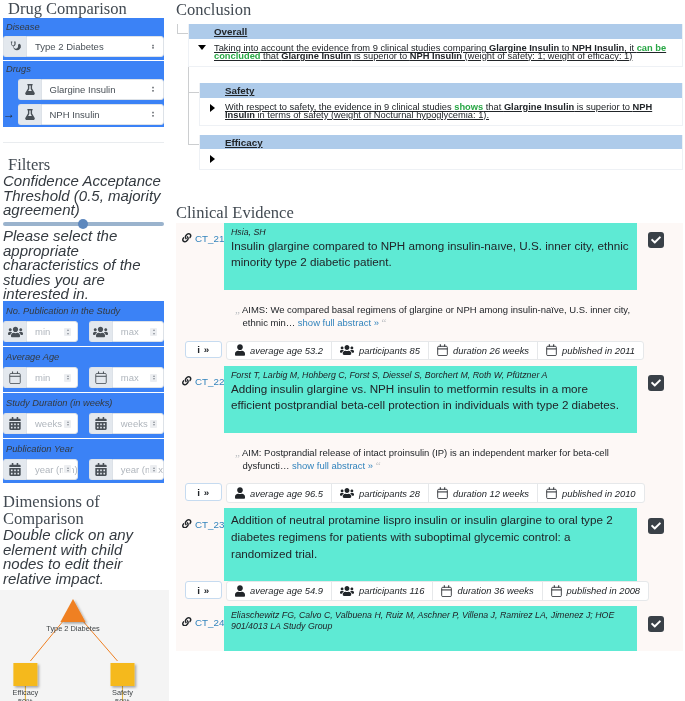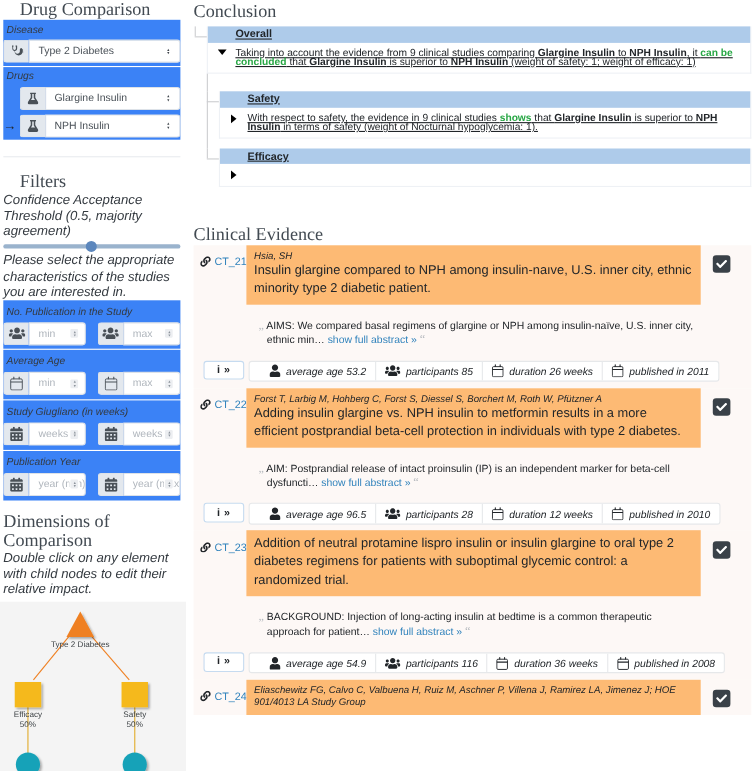--- a/index.html
+++ b/index.html
@@ -6,21 +6,21 @@
   html, body { margin:0; padding:0; }
   body {
     width:685px; height:701px; overflow:hidden;
     font-family: "Liberation Sans", sans-serif;
     font-size: 11.4px; color:#212529; background:#fff;
   }
   .page { display:flex; width:685px; height:701px; }
   .sidebar { width:169px; flex:0 0 169px; padding:0 5px 0 3px; overflow:hidden; }
   .main { flex:1; padding:0 2px 0 7px; overflow:hidden; }
   h1.serif { font-family:"Liberation Serif", serif; font-weight:400; color:#424a52;
-             margin:0 0 1px 15px; font-size:16.5px; line-height:17px; }
+             margin:0 0 1px 5px; font-size:16.5px; line-height:17px; }
   .grp-label { font-style:italic; font-size:9.3px; color:#343a40; padding:3.5px 0 3.5px 3px; line-height:11px;}
   .grp { background:#3b82f6; padding:0 0 2.5px 0; margin-bottom:1.2px;}
   #filters .grp-label { padding:5px 0 4px 3px; }
   #filters .grp { padding-bottom:2.6px; }
   
   .ig { display:flex; align-items:stretch; height:21px; }
   .ig-pre { width:23px; flex:0 0 23px; background:#e3e8ee; border:1px solid #dde2e8; border-right:none;
             border-radius:3px 0 0 3px; display:flex; align-items:center; justify-content:center; }
   .ig-ctl { flex:1; background:#fff; border:1px solid #dde2e8; border-radius:0 3px 3px 0;
             display:flex; align-items:center; padding:0 4px 0 8px; font-size:9.5px; color:#495057;
@@ -36,21 +36,21 @@
           width:7px; height:8px; background:#eceef1; border-radius:1px; box-shadow:0 0 0 1px #fff;
           display:flex; flex-direction:column; align-items:center; justify-content:center; gap:1.2px;}
   .spin i { display:block; width:0; height:0; border-left:1.7px solid transparent;
             border-right:1.7px solid transparent; }
   .spin i.up { border-bottom:2px solid #8a9199; }
   .spin i.dn { border-top:2px solid #8a9199; }
   .arrowcell { width:14.5px; flex:0 0 14.5px; display:flex; align-items:center; justify-content:flex-start;
                font-size:12px; color:#212529; }
   .drugrow { display:flex; margin-bottom:4px; }
   .drugrow:last-child { margin-bottom:0; }
-  .note { font-style:italic; font-size:12px; color:#343a40; line-height:14.4px; margin:0; }
+  .note { font-style:italic; font-size:15px; color:#343a40; line-height:14.4px; margin:0; }
   .slider { height:10px; margin:2px 0 0px 0; position:relative; }
   .slider .track { position:absolute; left:0; right:0; top:3px; height:4px; background:#9ab3cd; border-radius:2px;}
   .slider .knob { position:absolute; left:46.5%; top:0px; width:10px; height:10px; border-radius:50%;
                   background:#5c87bd; }
   hr.sep { border:none; border-top:1px solid #e9ecef; margin:15px 0 13px 0; }
   .graphwrap { background:#f4f4f4; margin:4px -4px 0 -4px; width:177px; height:184px; overflow:hidden;}
   .gtext { font-family:"Liberation Sans", sans-serif; font-size:7.4px; fill:#3f4447; text-anchor:middle; }
   
   .tree { position:relative; padding-left:1px;}
   .tnode { position:relative; padding-left:11px; }
@@ -74,35 +74,35 @@
   .caret i.right { border-top:4px solid transparent; border-bottom:4px solid transparent; border-left:5px solid #000; }
   .cardtext { flex:1; padding-top:2px; }
   .grn { color:#28a745; font-weight:bold; }
   .red { color:#d9534f; font-weight:bold; }
   b { font-weight:bold; }
   
   .ev { background:#fdf8f6; }
   .evtop { display:flex; align-items:stretch; }
   .evid { width:48px; flex:0 0 48px; display:flex; align-items:flex-start; gap:3.5px;
           font-size:9.8px; color:#3183bc; padding-left:6px; white-space:nowrap; padding-top:10.5px;}
-  .evmain { width:412.5px; flex:0 0 412.5px; background:#fdba74; padding:4px 7px 6px 7px; }
+  .evmain { width:412.5px; flex:0 0 412.5px; background:#5eead4; padding:4px 7px 19px 7px; }
   .evauth { font-style:italic; font-size:8.8px; color:#212529; line-height:11px; }
   .evtitle { font-size:11.67px; color:#212529; line-height:16.6px; }
   .evcheck { flex:1; display:flex; align-items:flex-start; justify-content:flex-start; padding:9.5px 0 0 11px;}
   .cbx { width:16px; height:16px; background:#3a4148; border-radius:3px; display:flex;
          align-items:center; justify-content:center; }
   .evabs { font-size:9.47px; color:#212529; line-height:13.3px; padding:13px 52px 11px 66.6px;
            position:relative; text-indent:-7.6px;}
   .lnk { color:#3183bc; }
   .quo { color:#b8bcc0; font-size:11px; font-family:"Liberation Serif",serif; }
   .metarow { display:flex; align-items:stretch; padding:0 8px 5.5px 9px;}
   .ibtn { border:1px solid #c6dbf0; background:#fff; border-radius:3px; width:37px; height:17.8px;
           font-size:9.8px; display:flex; align-items:center; justify-content:center; gap:3px;
           margin-right:4px; font-weight:bold; letter-spacing:0.5px;}
-  .metagrp { display:flex; border:1px solid #e6e8ea; border-radius:3px; background:#fff; overflow:hidden;padding-left:10px;}
+  .metagrp { display:flex; border:1px solid #e6e8ea; border-radius:3px; background:#fff; overflow:hidden;}
   .meta { display:flex; align-items:center; gap:5px; padding:0 8px; height:17.5px; font-size:9.4px;
           font-style:italic; color:#212529; border-right:1px solid #e6e8ea;}
   .meta:last-child { border-right:none; }
   svg { display:block; }
 </style>
 </head>
 <body>
 
 <div class="page">
   <div class="sidebar">
@@ -238,21 +238,21 @@
                 <span class="ph">max</span>
                 <span class="spin">
                   <i class="up"></i>
                   <i class="dn"></i>
                 </span>
               </div>
             </div>
           </div>
         </div>
         <div class="grp">
-          <div class="grp-label">Study Giugliano (in weeks)</div>
+          <div class="grp-label">Study Duration (in weeks)</div>
           <div style="display:flex;gap:10.5px">
             <div class="ig" style="flex:1 1 0;min-width:0;margin-bottom:1px">
               <div class="ig-pre">
                 <svg width="12" height="13" viewBox="0 0 448 512" fill="#495057">
                   <path d="M0 464c0 26.5 21.5 48 48 48h352c26.5 0 48-21.5 48-48V192H0v272zm320-196c0-6.6 5.4-12 12-12h40c6.6 0 12 5.4 12 12v40c0 6.6-5.4 12-12 12h-40c-6.6 0-12-5.4-12-12v-40zm0 128c0-6.6 5.4-12 12-12h40c6.6 0 12 5.4 12 12v40c0 6.6-5.4 12-12 12h-40c-6.6 0-12-5.4-12-12v-40zM192 268c0-6.6 5.4-12 12-12h40c6.6 0 12 5.4 12 12v40c0 6.6-5.4 12-12 12h-40c-6.6 0-12-5.4-12-12v-40zm0 128c0-6.6 5.4-12 12-12h40c6.6 0 12 5.4 12 12v40c0 6.6-5.4 12-12 12h-40c-6.6 0-12-5.4-12-12v-40zM64 268c0-6.6 5.4-12 12-12h40c6.6 0 12 5.4 12 12v40c0 6.6-5.4 12-12 12H76c-6.6 0-12-5.4-12-12v-40zm0 128c0-6.6 5.4-12 12-12h40c6.6 0 12 5.4 12 12v40c0 6.6-5.4 12-12 12H76c-6.6 0-12-5.4-12-12v-40zM400 64h-48V16c0-8.8-7.2-16-16-16h-32c-8.8 0-16 7.2-16 16v48H160V16c0-8.8-7.2-16-16-16h-32c-8.8 0-16 7.2-16 16v48H48C21.5 64 0 85.5 0 112v48h448v-48c0-26.5-21.5-48-48-48z"></path>
                 </svg>
               </div>
               <div class="ig-ctl">
                 <span class="ph">weeks</span>
                 <span class="spin">
@@ -527,21 +527,20 @@
               <div class="evtitle">Addition of neutral protamine lispro insulin or insulin glargine to oral type 2 diabetes regimens for patients with suboptimal glycemic control: a randomized trial.</div>
             </div>
             <div class="evcheck">
               <div class="cbx">
                 <svg width="10" height="10" viewBox="0 0 512 512" fill="#fff">
                   <path d="M173.898 439.404l-166.4-166.4c-9.997-9.997-9.997-26.206 0-36.204l36.203-36.204c9.997-9.998 26.207-9.998 36.204 0L192 312.69 432.095 72.596c9.997-9.997 26.207-9.997 36.204 0l36.203 36.204c9.997 9.997 9.997 26.206 0 36.204l-294.4 294.401c-9.998 9.997-26.207 9.997-36.204-.001z"></path>
                 </svg>
               </div>
             </div>
           </div>
-          <div class="evabs"><span class="quo">„</span> BACKGROUND: Injection of long-acting insulin at bedtime is a common therapeutic approach for patient… <span class="lnk">show full abstract »</span> <span class="quo">“</span></div>
           <div class="metarow">
             <div class="ibtn">i »</div>
             <div class="metagrp">
               <div class="meta">
                 <span>
                   <svg width="10" height="12" viewBox="0 0 448 512" fill="#212529">
                     <path d="M224 256c70.7 0 128-57.3 128-128S294.7 0 224 0 96 57.3 96 128s57.3 128 128 128zm89.6 32h-16.7c-22.2 10.2-46.9 16-72.9 16s-50.6-5.8-72.9-16h-16.7C60.2 288 0 348.2 0 422.4V464c0 26.5 21.5 48 48 48h352c26.5 0 48-21.5 48-48v-41.6c0-74.2-60.2-134.4-134.4-134.4z"></path>
                   </svg>
                 </span>
                 <span>average age 54.9</span>

